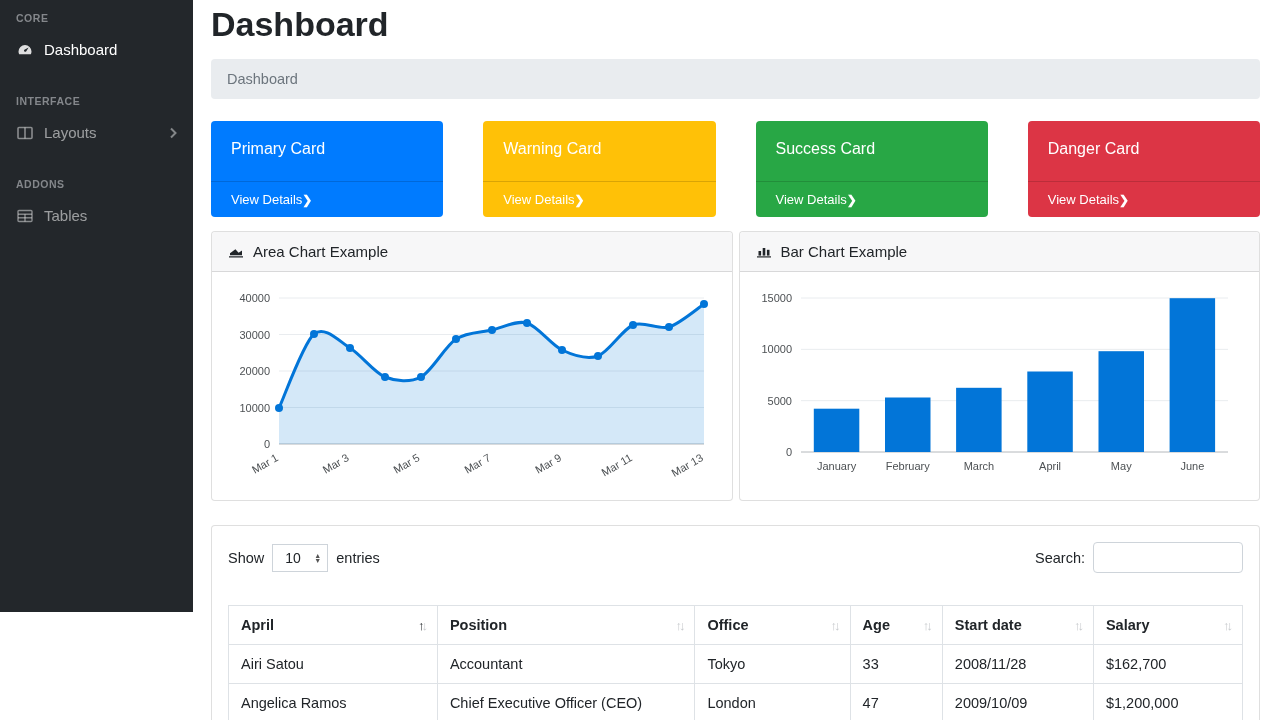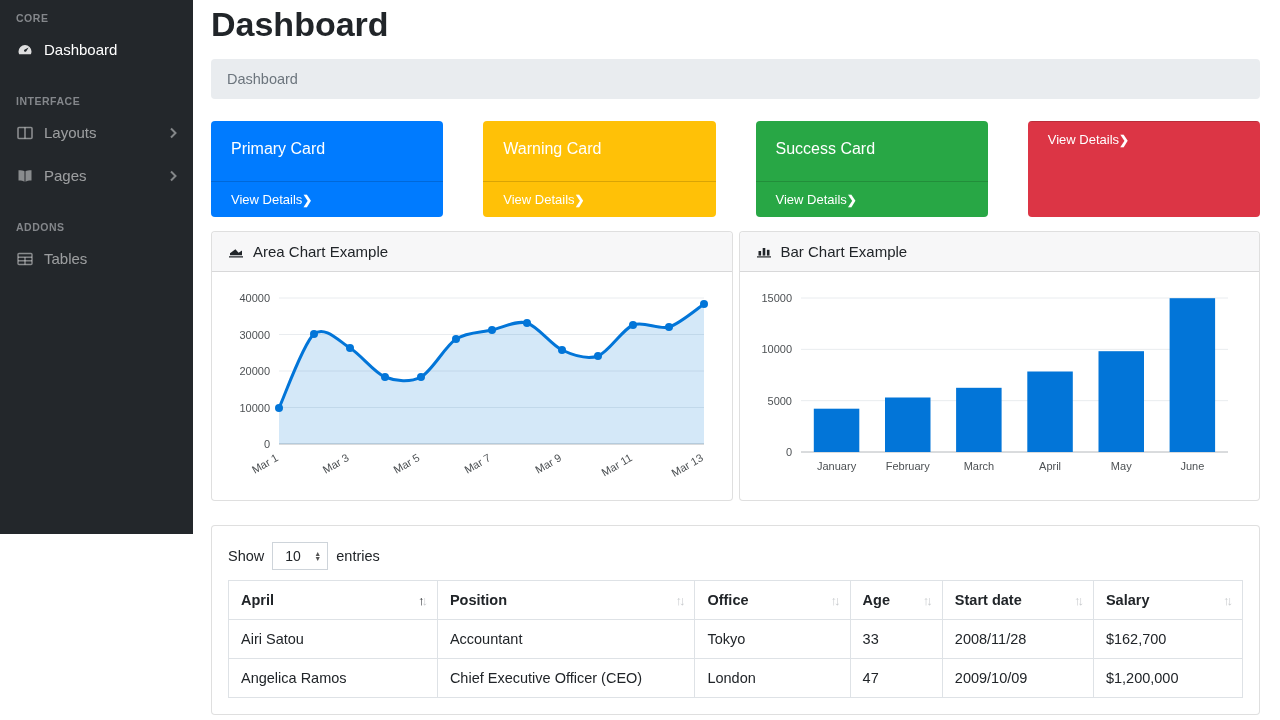--- a/index.html
+++ b/index.html
@@ -5,21 +5,21 @@
   * { box-sizing: border-box; margin: 0; padding: 0; }
   html,body { width:1280px; height:720px; overflow:hidden; }
   body {
     display:flex;
     font-family:"Liberation Sans", sans-serif;
     background:#ffffff;
     color:#212529;
   }
   
   .sidebar {
-    width:193px; min-width:193px; height:534px;
+    width:193px; min-width:193px; height:612px;
     background:#23272b;
     padding-top:2px;
   }
   .sb-heading {
     padding:10px 16px 4px;
     font-size:10.5px; font-weight:bold;
     letter-spacing:.05em;
     color:#84878b;
   }
   .sb-heading.later { padding-top:24px; }
@@ -82,21 +82,21 @@
     font-size:15px; color:#212529;
     border-radius:4px 4px 0 0;
   }
   .card-header .hd-icon { margin-right:9px; display:inline-flex; color:#212529; }
   .chart-body { padding:8px 6px 10px; }
   .chart-body svg { display:block; margin:0 auto; }
   
   .dt-body { padding:16px; }
   .dt-controls {
     display:flex; align-items:center; justify-content:space-between;
-    margin-bottom:10px; font-size:14.5px;gap:12px;
+    margin-bottom:32px; font-size:14.5px;gap:12px;
   }
   .dt-length { display:flex; align-items:center; gap:8px; }
   .select-wrap { position:relative; display:inline-block; }
   .select-wrap select {
     -webkit-appearance:none; appearance:none;
     font-family:inherit; font-size:14px; color:#212529;
     border:1px solid #ced4da; border-radius:0;
     padding:5px 26px 5px 12px; background:#fff;
   }
   .select-arrows {
@@ -150,33 +150,20 @@
         </svg>
     </span>
     <span>Layouts</span>
     <span class="sb-chevron">
       <svg width="8" height="12" viewBox="0 0 8 12" fill="none" stroke="currentColor" stroke-width="2">
           <polyline points="2,1.5 6.5,6 2,10.5"></polyline>
         </svg>
     </span>
   </a>
 
-  <a class="sb-item">
-    <span class="sb-icon">
-      <svg width="16" height="14" viewBox="0 0 16 14" fill="currentColor">
-          <path d="M7.5 2.3C6.3 1.5 4.4 1.2 1.5 1.2v10.4c2.9 0 4.8.4 6 1.2V2.3zm1 0v10.5c1.2-.8 3.1-1.2 6-1.2V1.2c-2.9 0-4.8.3-6 1.1z"></path>
-        </svg>
-    </span>
-    <span>Pages</span>
-    <span class="sb-chevron">
-      <svg width="8" height="12" viewBox="0 0 8 12" fill="none" stroke="currentColor" stroke-width="2">
-          <polyline points="2,1.5 6.5,6 2,10.5"></polyline>
-        </svg>
-    </span>
-  </a>
 
   <div class="sb-heading later">ADDONS</div>
 
 
   <a class="sb-item">
     <span class="sb-icon">
       <svg width="16" height="14" viewBox="0 0 16 14" fill="none" stroke="currentColor" stroke-width="1.4">
           <rect x="1" y="1.5" width="14" height="11" rx="1"></rect>
           <line x1="1" y1="5.2" x2="15" y2="5.2"></line>
           <line x1="8" y1="5.2" x2="8" y2="12.5"></line>
@@ -211,20 +198,21 @@
       </a>
     </div>
     <div class="stat-card card-success">
       <div class="stat-card-body">Success Card</div>
       <a class="stat-card-footer">
         <span>View Details</span>
         <span class="chev">❯</span>
       </a>
     </div>
     <div class="stat-card card-danger">
+      <div class="stat-card-body">Danger Card</div>
       <a class="stat-card-footer">
         <span>View Details</span>
         <span class="chev">❯</span>
       </a>
     </div>
   </div>
 
   <div class="chart-row">
     <div class="card">
       <div class="card-header">
@@ -321,20 +309,24 @@
             <select>
               <option>10</option>
             </select>
             <span class="select-arrows">
                 <span>▲</span>
                 <span>▼</span>
               </span>
           </span>
           <span>entries</span>
         </div>
+        <div class="dt-search">
+          <span>Search:</span>
+          <input type="text" value="" style="">
+        </div>
       </div>
       <table class="dataTable">
         <colgroup id="dtColgroup">
             <col style="width: 20.6%;">
             <col style="width: 25.4%;">
             <col style="width: 15.3%;">
             <col style="width: 9.1%;">
             <col style="width: 14.9%;">
             <col style="width: 14.7%;">
           </colgroup>

